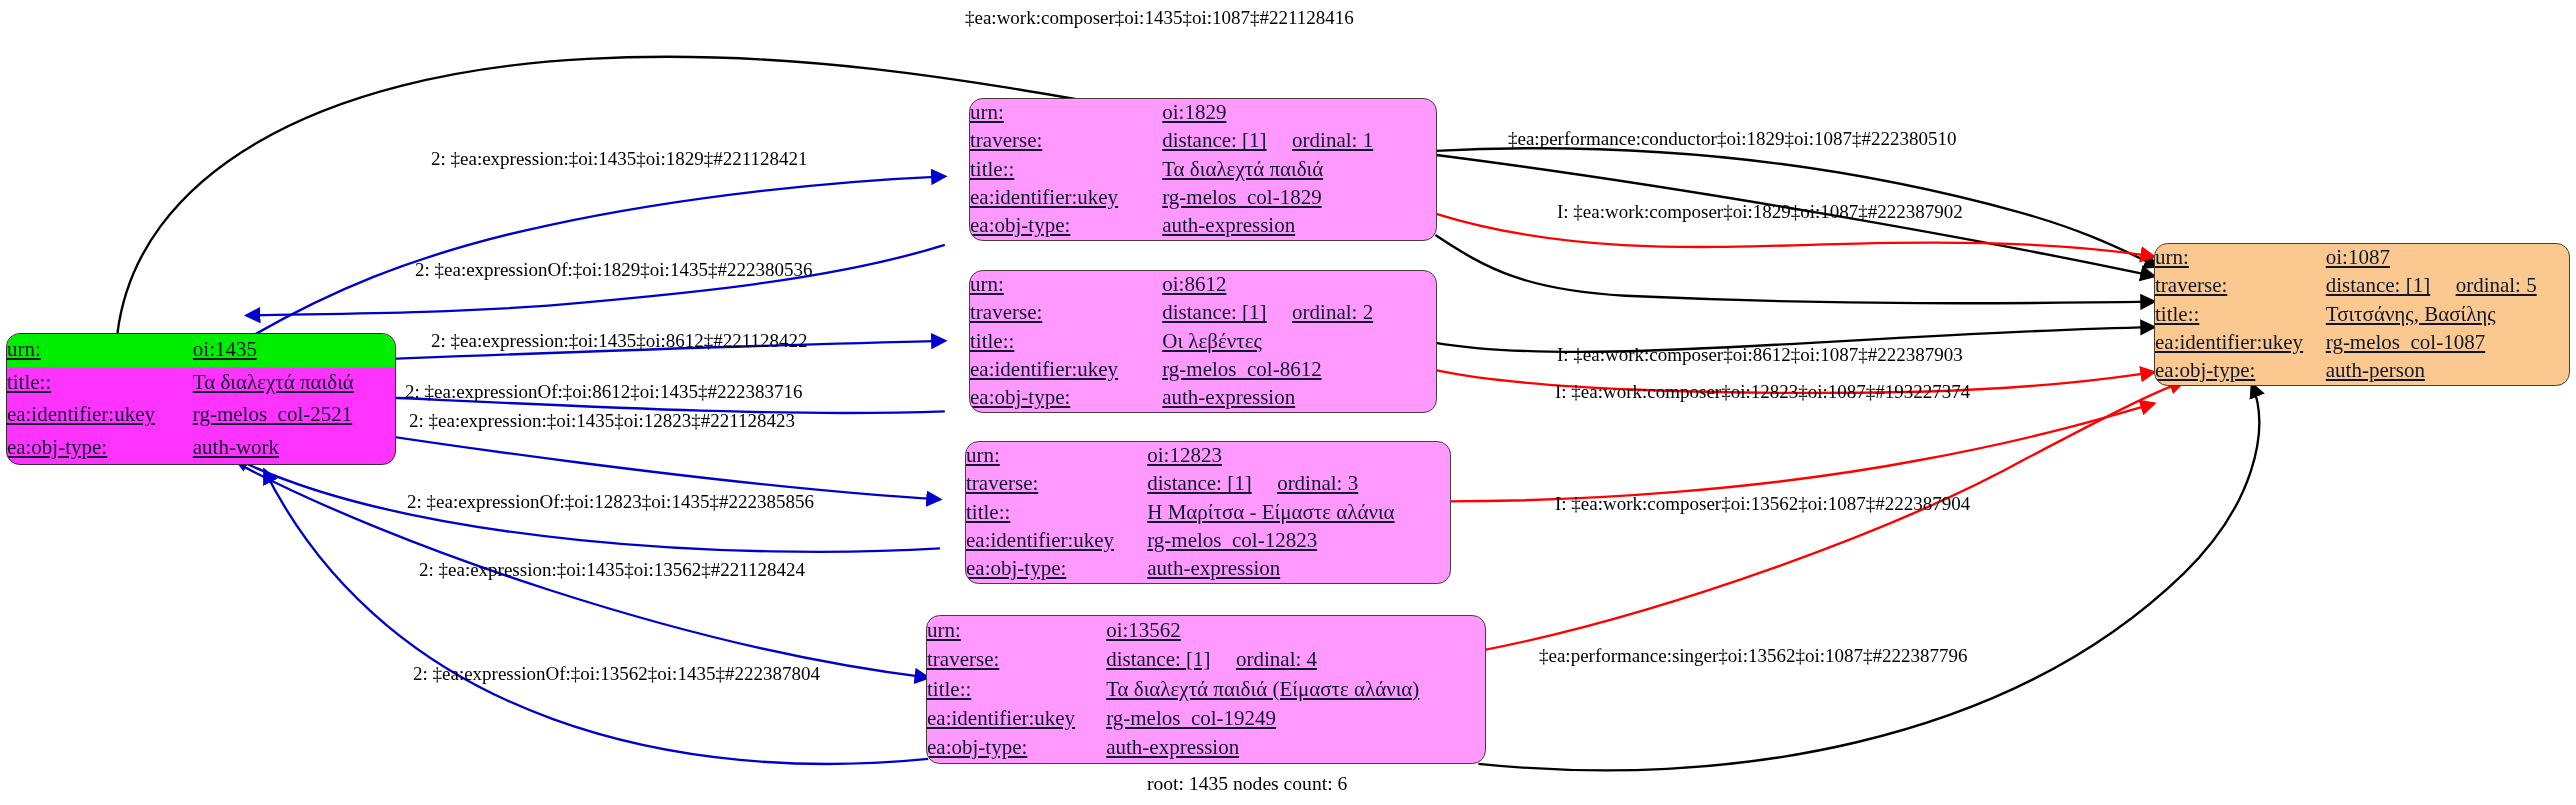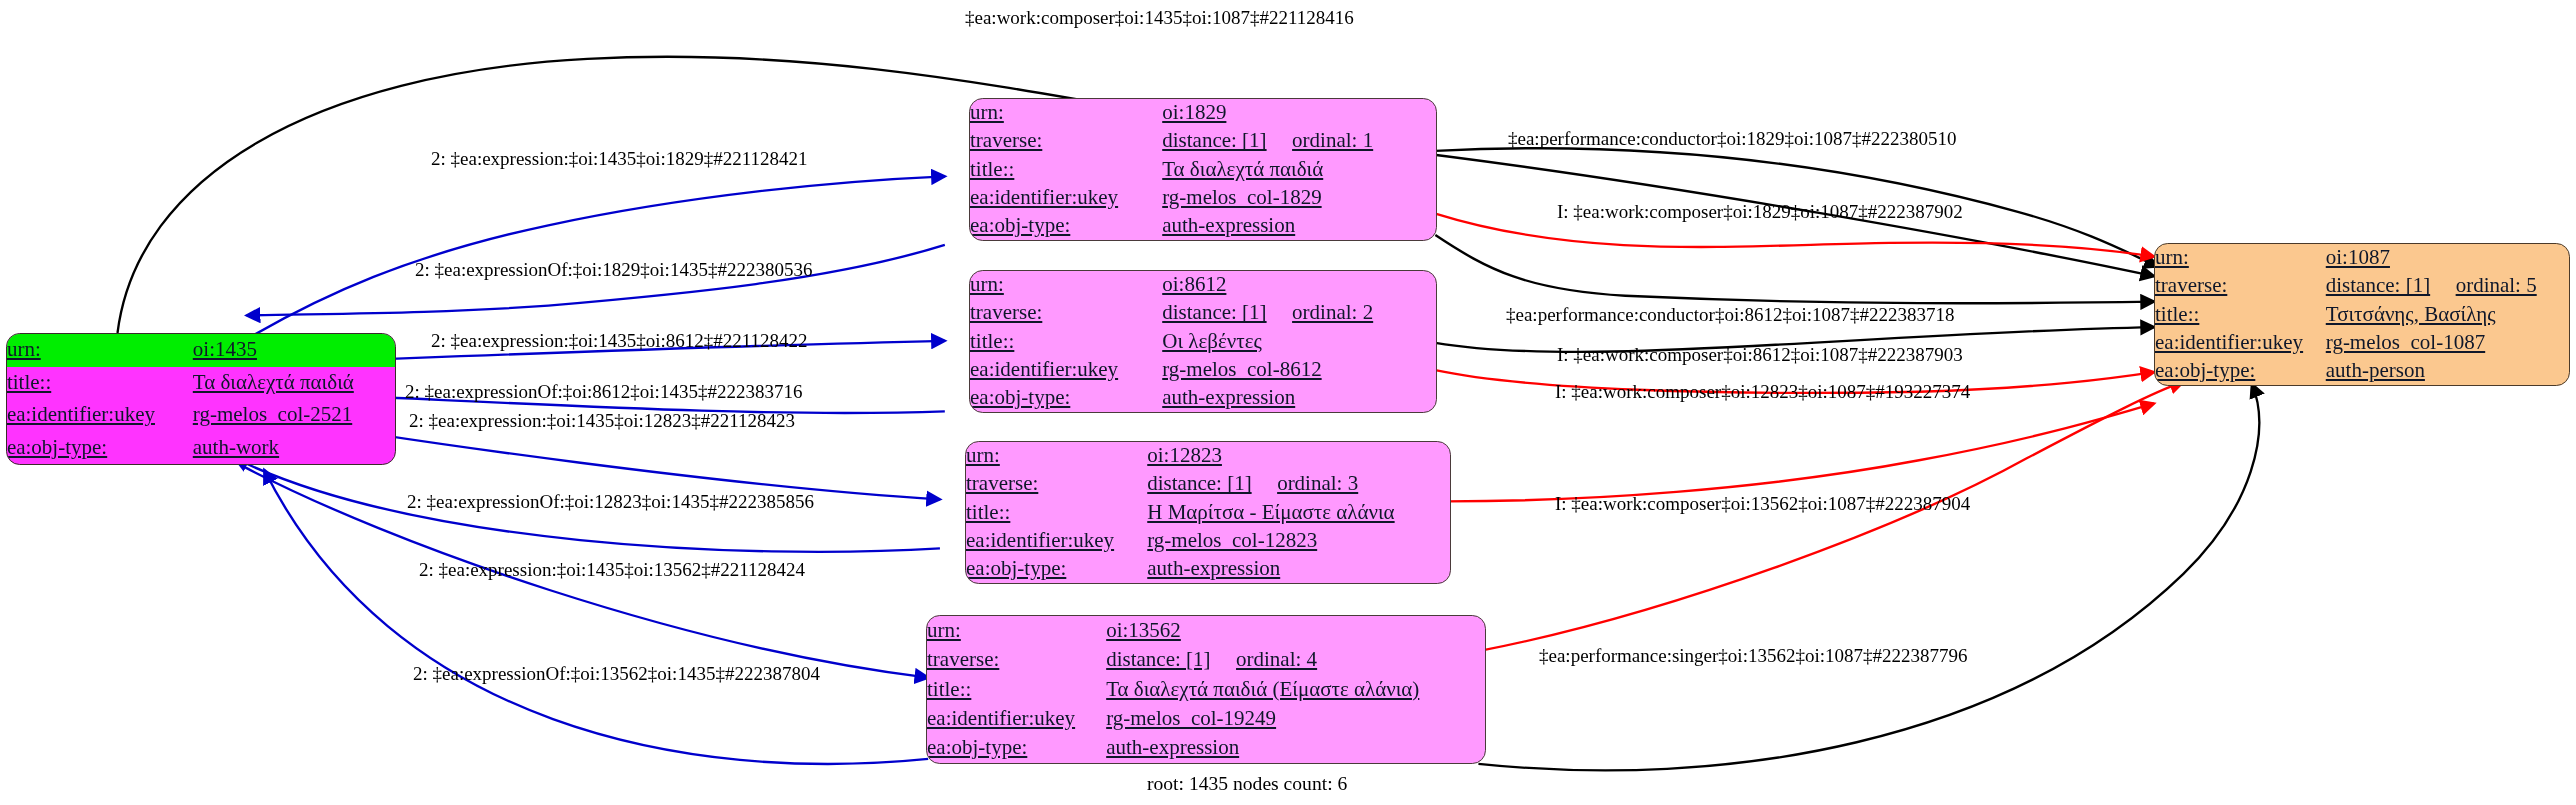--- a/index.html
+++ b/index.html
@@ -295,21 +295,20 @@
   <div class="edge-label" style="left:431px; top:149px;">2: ‡ea:expression:‡oi:1435‡oi:1829‡#221128421</div>
   <div class="edge-label" style="left:415px; top:252px;margin-top:8px;">2: ‡ea:expressionOf:‡oi:1829‡oi:1435‡#222380536</div>
   <div class="edge-label" style="left:431px; top:331px;">2: ‡ea:expression:‡oi:1435‡oi:8612‡#221128422</div>
   <div class="edge-label" style="left:405px; top:382px;">2: ‡ea:expressionOf:‡oi:8612‡oi:1435‡#222383716</div>
   <div class="edge-label" style="left:409px; top:411px;">2: ‡ea:expression:‡oi:1435‡oi:12823‡#221128423</div>
   <div class="edge-label" style="left:407px; top:492px;">2: ‡ea:expressionOf:‡oi:12823‡oi:1435‡#222385856</div>
   <div class="edge-label" style="left:419px; top:560px;">2: ‡ea:expression:‡oi:1435‡oi:13562‡#221128424</div>
   <div class="edge-label" style="left:413px; top:664px;">2: ‡ea:expressionOf:‡oi:13562‡oi:1435‡#222387804</div>
   <div class="edge-label" style="left:1508px; top:129px;">‡ea:performance:conductor‡oi:1829‡oi:1087‡#222380510</div>
   <div class="edge-label" style="left:1557px; top:202px;">I: ‡ea:work:composer‡oi:1829‡oi:1087‡#222387902</div>
-  <div class="edge-label" style="left:1506px; top:305px;">‡ea:performance:conductor‡oi:8612‡oi:1087‡#222383718</div>
   <div class="edge-label" style="left:1557px; top:345px;">I: ‡ea:work:composer‡oi:8612‡oi:1087‡#222387903</div>
   <div class="edge-label" style="left:1555px; top:382px;">I: ‡ea:work:composer‡oi:12823‡oi:1087‡#193227374</div>
   <div class="edge-label" style="left:1555px; top:494px;">I: ‡ea:work:composer‡oi:13562‡oi:1087‡#222387904</div>
   <div class="edge-label" style="left:1539px; top:646px;">‡ea:performance:singer‡oi:13562‡oi:1087‡#222387796</div>
 
   <div class="footer" style="left:1147px; top:773px;">root: 1435 nodes count: 6</div>
 
 </div>
 
 

